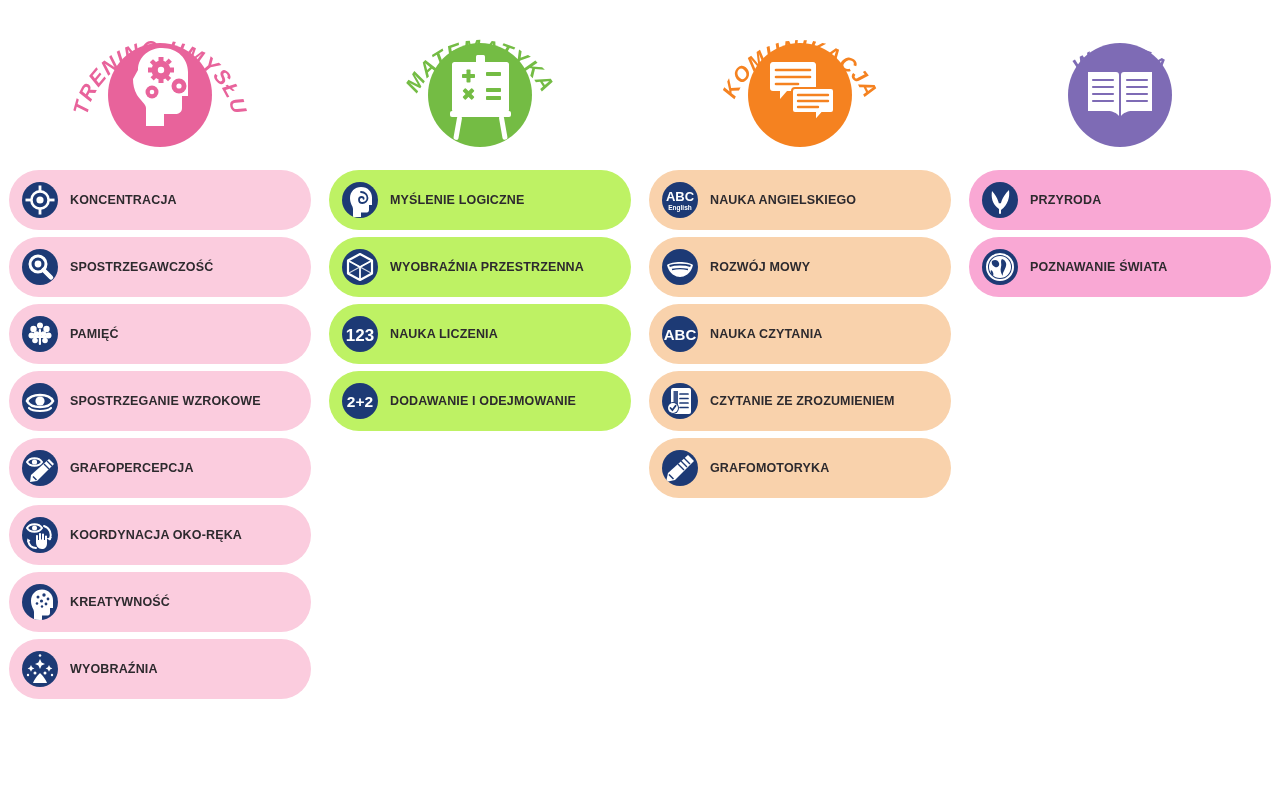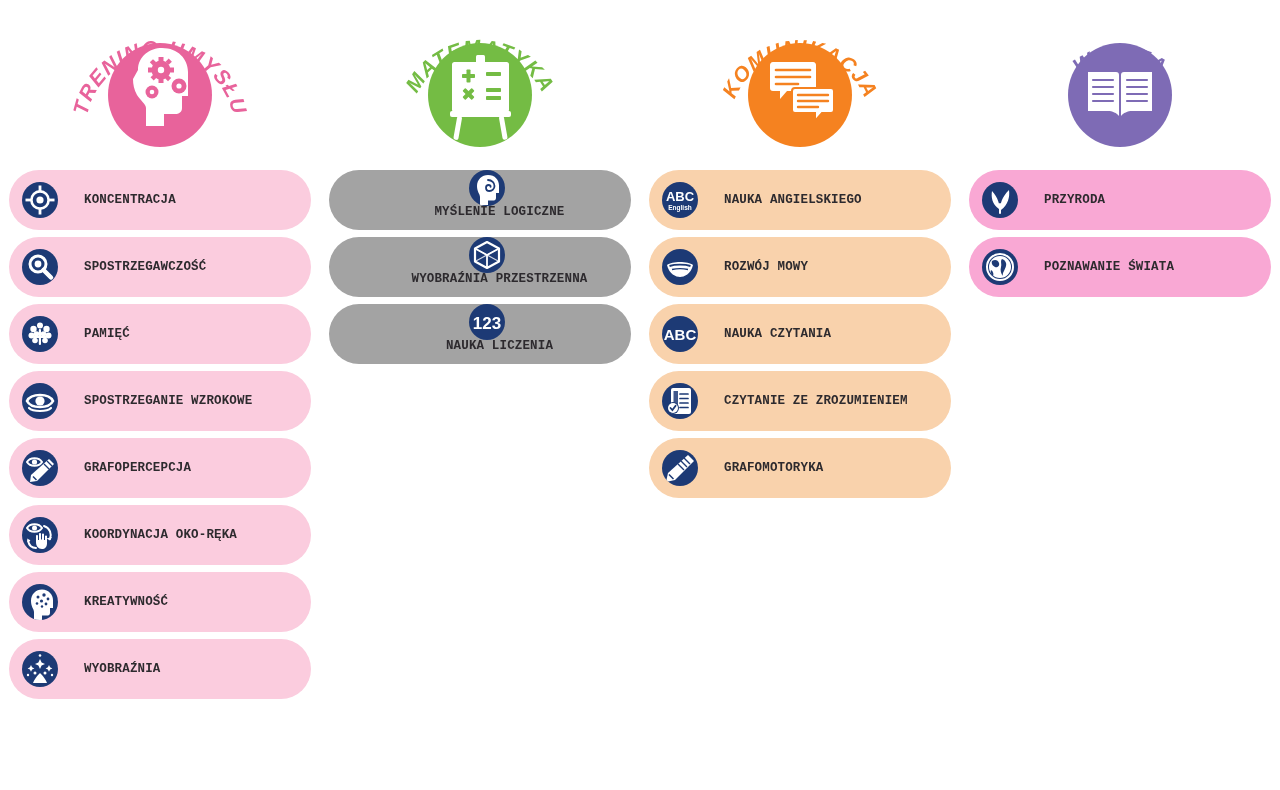--- a/index.html
+++ b/index.html
@@ -60,34 +60,33 @@
     border-radius: 50%;
     background: #1D3A75;
     flex: 0 0 36px;
     display: flex;
     align-items: center;
     justify-content: center;
     overflow: hidden;
   }
   .pill-icon svg { display: block; }
   .pill-label {
-    margin-left: 26px;
+    margin-left: 12px;
     font-size: 12.5px;
     font-weight: 700;
     letter-spacing: 0.15px;
     color: #2D2A2E;
     text-transform: uppercase;
     white-space: nowrap;
     line-height: 1;
-    font-family: Liberation Mono, monospace;
   }
 
   
   .col-pink  .pill { background: #FBCCDE; }
-  .col-green .pill { background: #a3a3a3; flex-direction: column; }
+  .col-green .pill { background: #bef264; }
   .col-orange .pill { background: #F9D2AC; }
   .col-purple .pill { background: #f9a8d4; }
 </style>
 </head>
 <body>
 
 <div class="board">
   <div class="columns">
 
     <div class="column col-pink">
@@ -313,20 +312,28 @@
 
         <div class="pill">
           <span class="pill-icon">
             <svg width="36" height="36" viewBox="0 0 36 36">
               <text x="18" y="24.5" text-anchor="middle" fill="#fff" font-family="Liberation Sans, sans-serif" font-size="17" font-weight="bold">123</text>
             </svg>
           </span>
           <span class="pill-label">NAUKA LICZENIA</span>
         </div>
 
+        <div class="pill">
+          <span class="pill-icon">
+            <svg width="36" height="36" viewBox="0 0 36 36">
+              <text x="18" y="24" text-anchor="middle" fill="#fff" font-family="Liberation Sans, sans-serif" font-size="15.5" font-weight="bold">2+2</text>
+            </svg>
+          </span>
+          <span class="pill-label">DODAWANIE I ODEJMOWANIE</span>
+        </div>
 
 
       </div>
     </div>
 
     <div class="column col-orange">
       <div class="col-header">
         <svg viewBox="0 0 200 160" xmlns="http://www.w3.org/2000/svg">
           <defs>
               <path id="arc3" d="M 32,108 A 70,70 0 0 1 168,108"></path>

